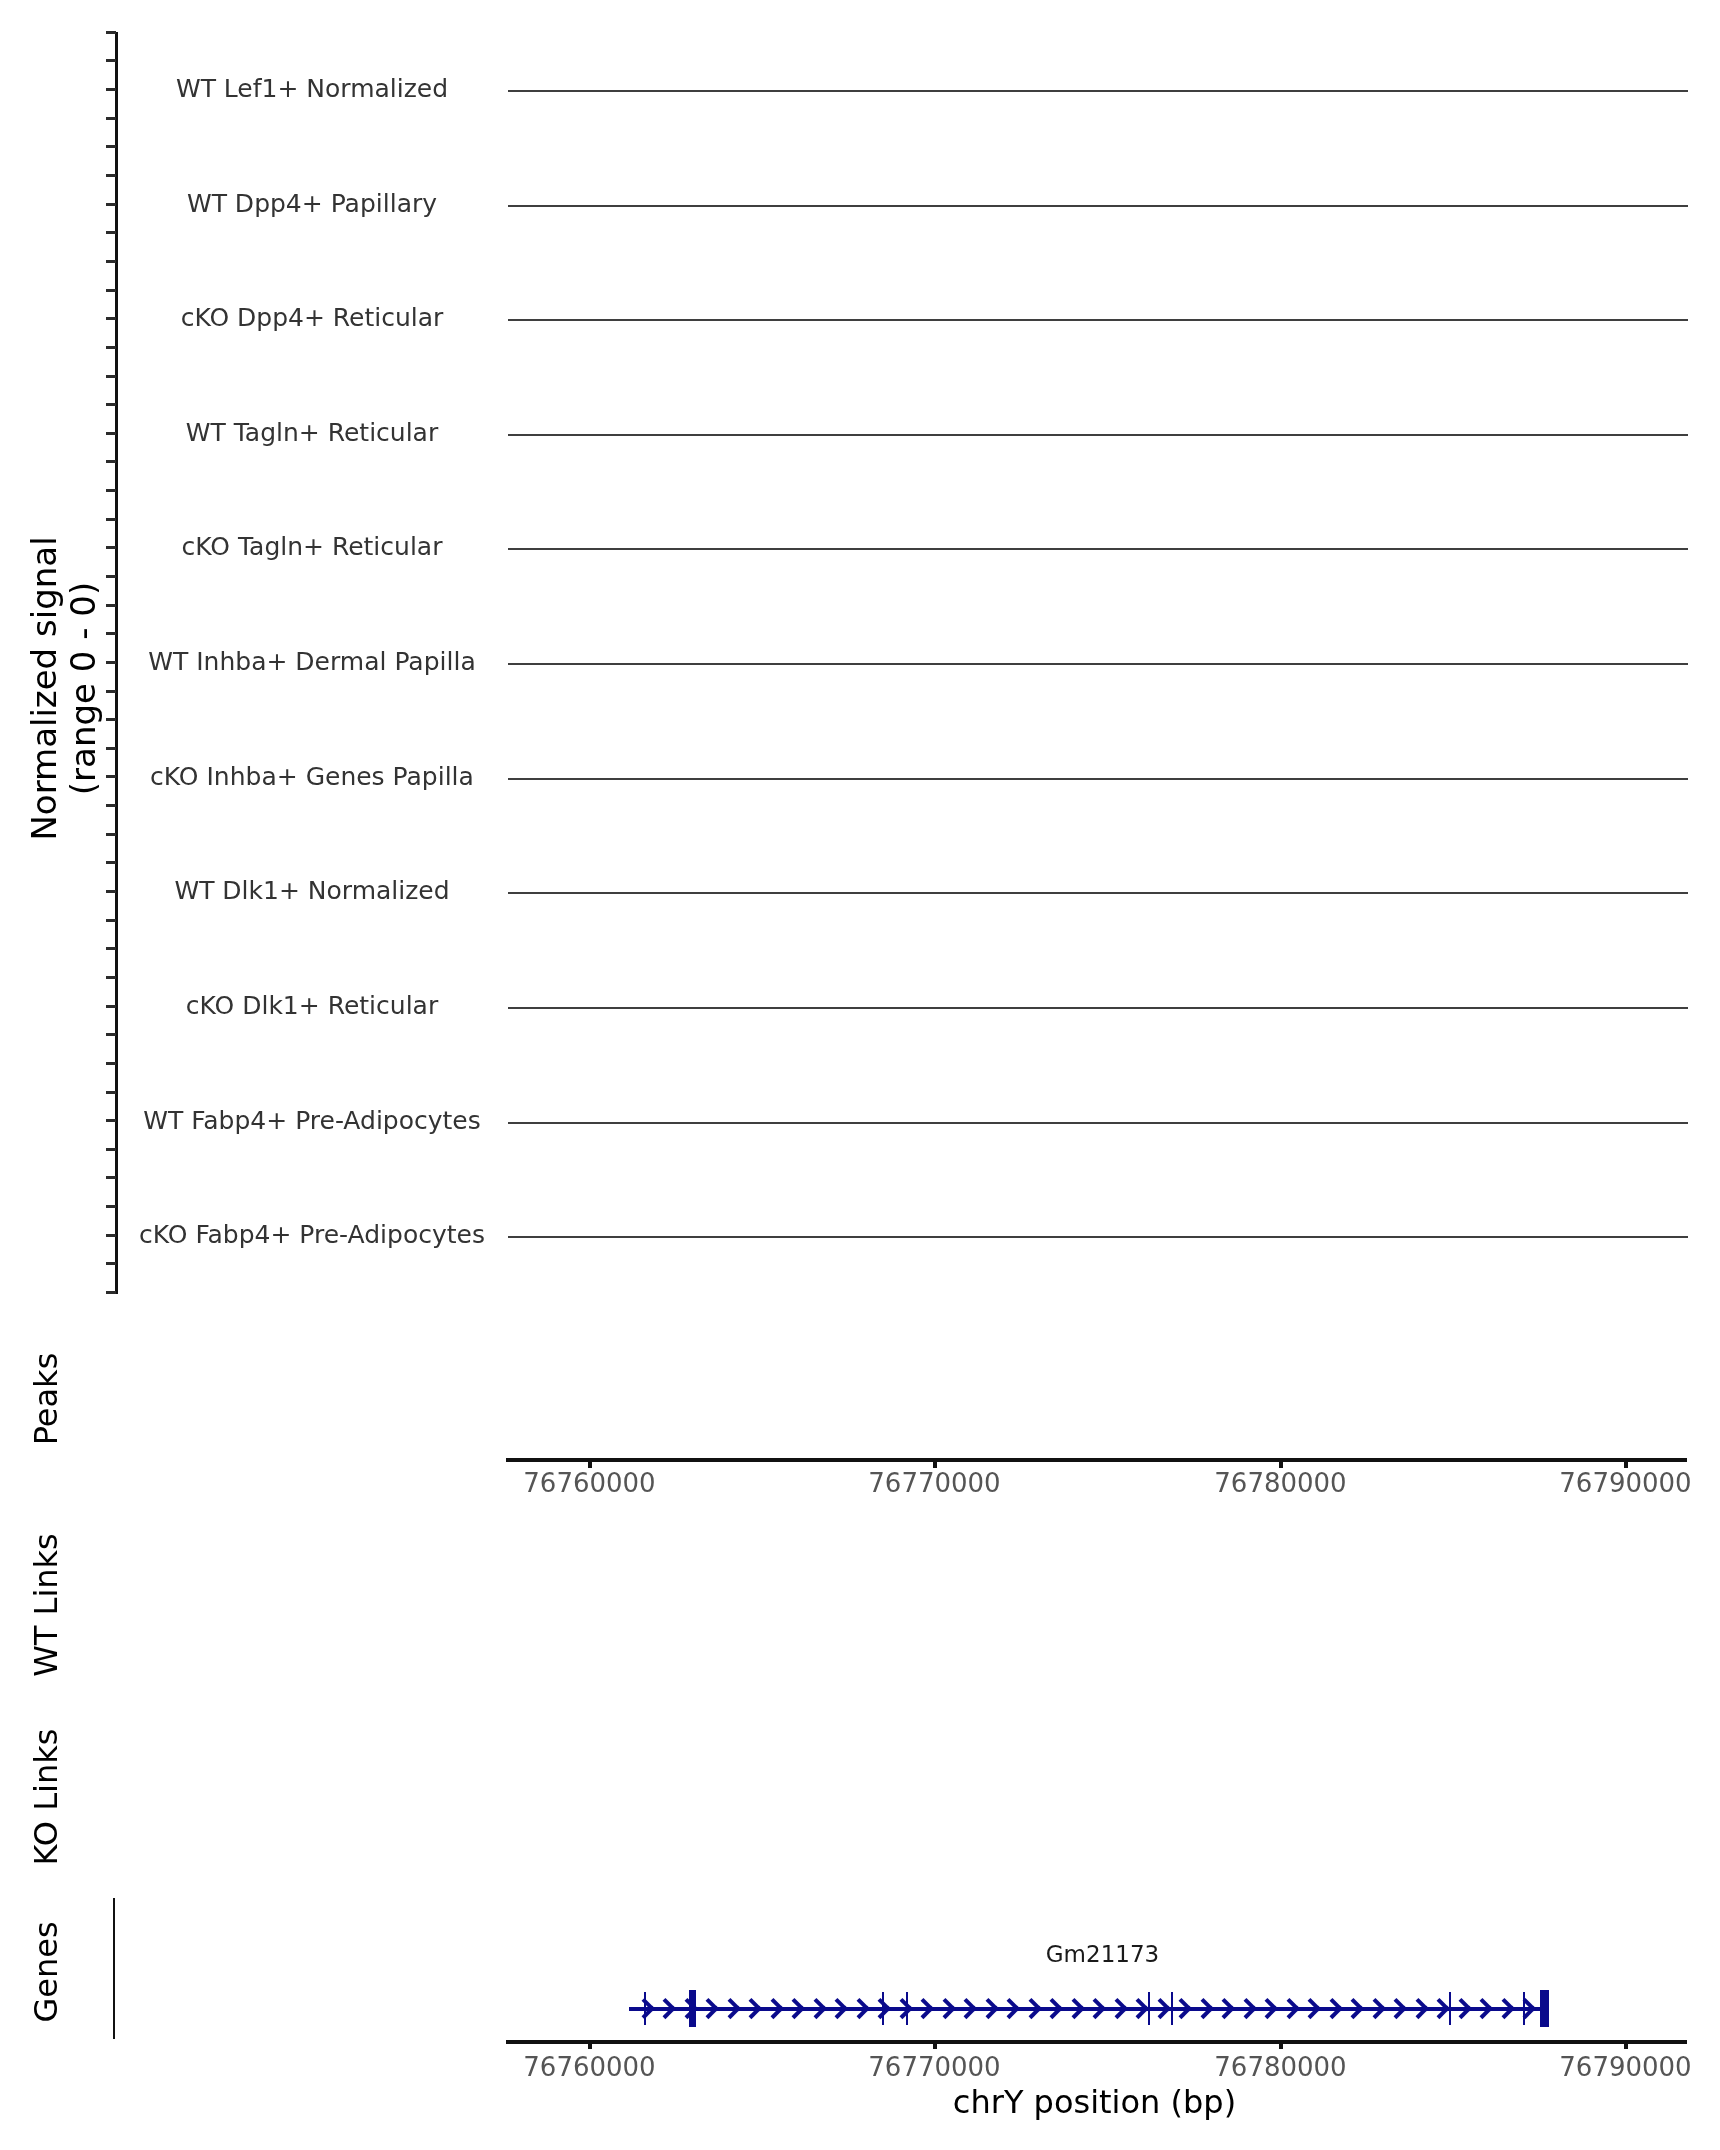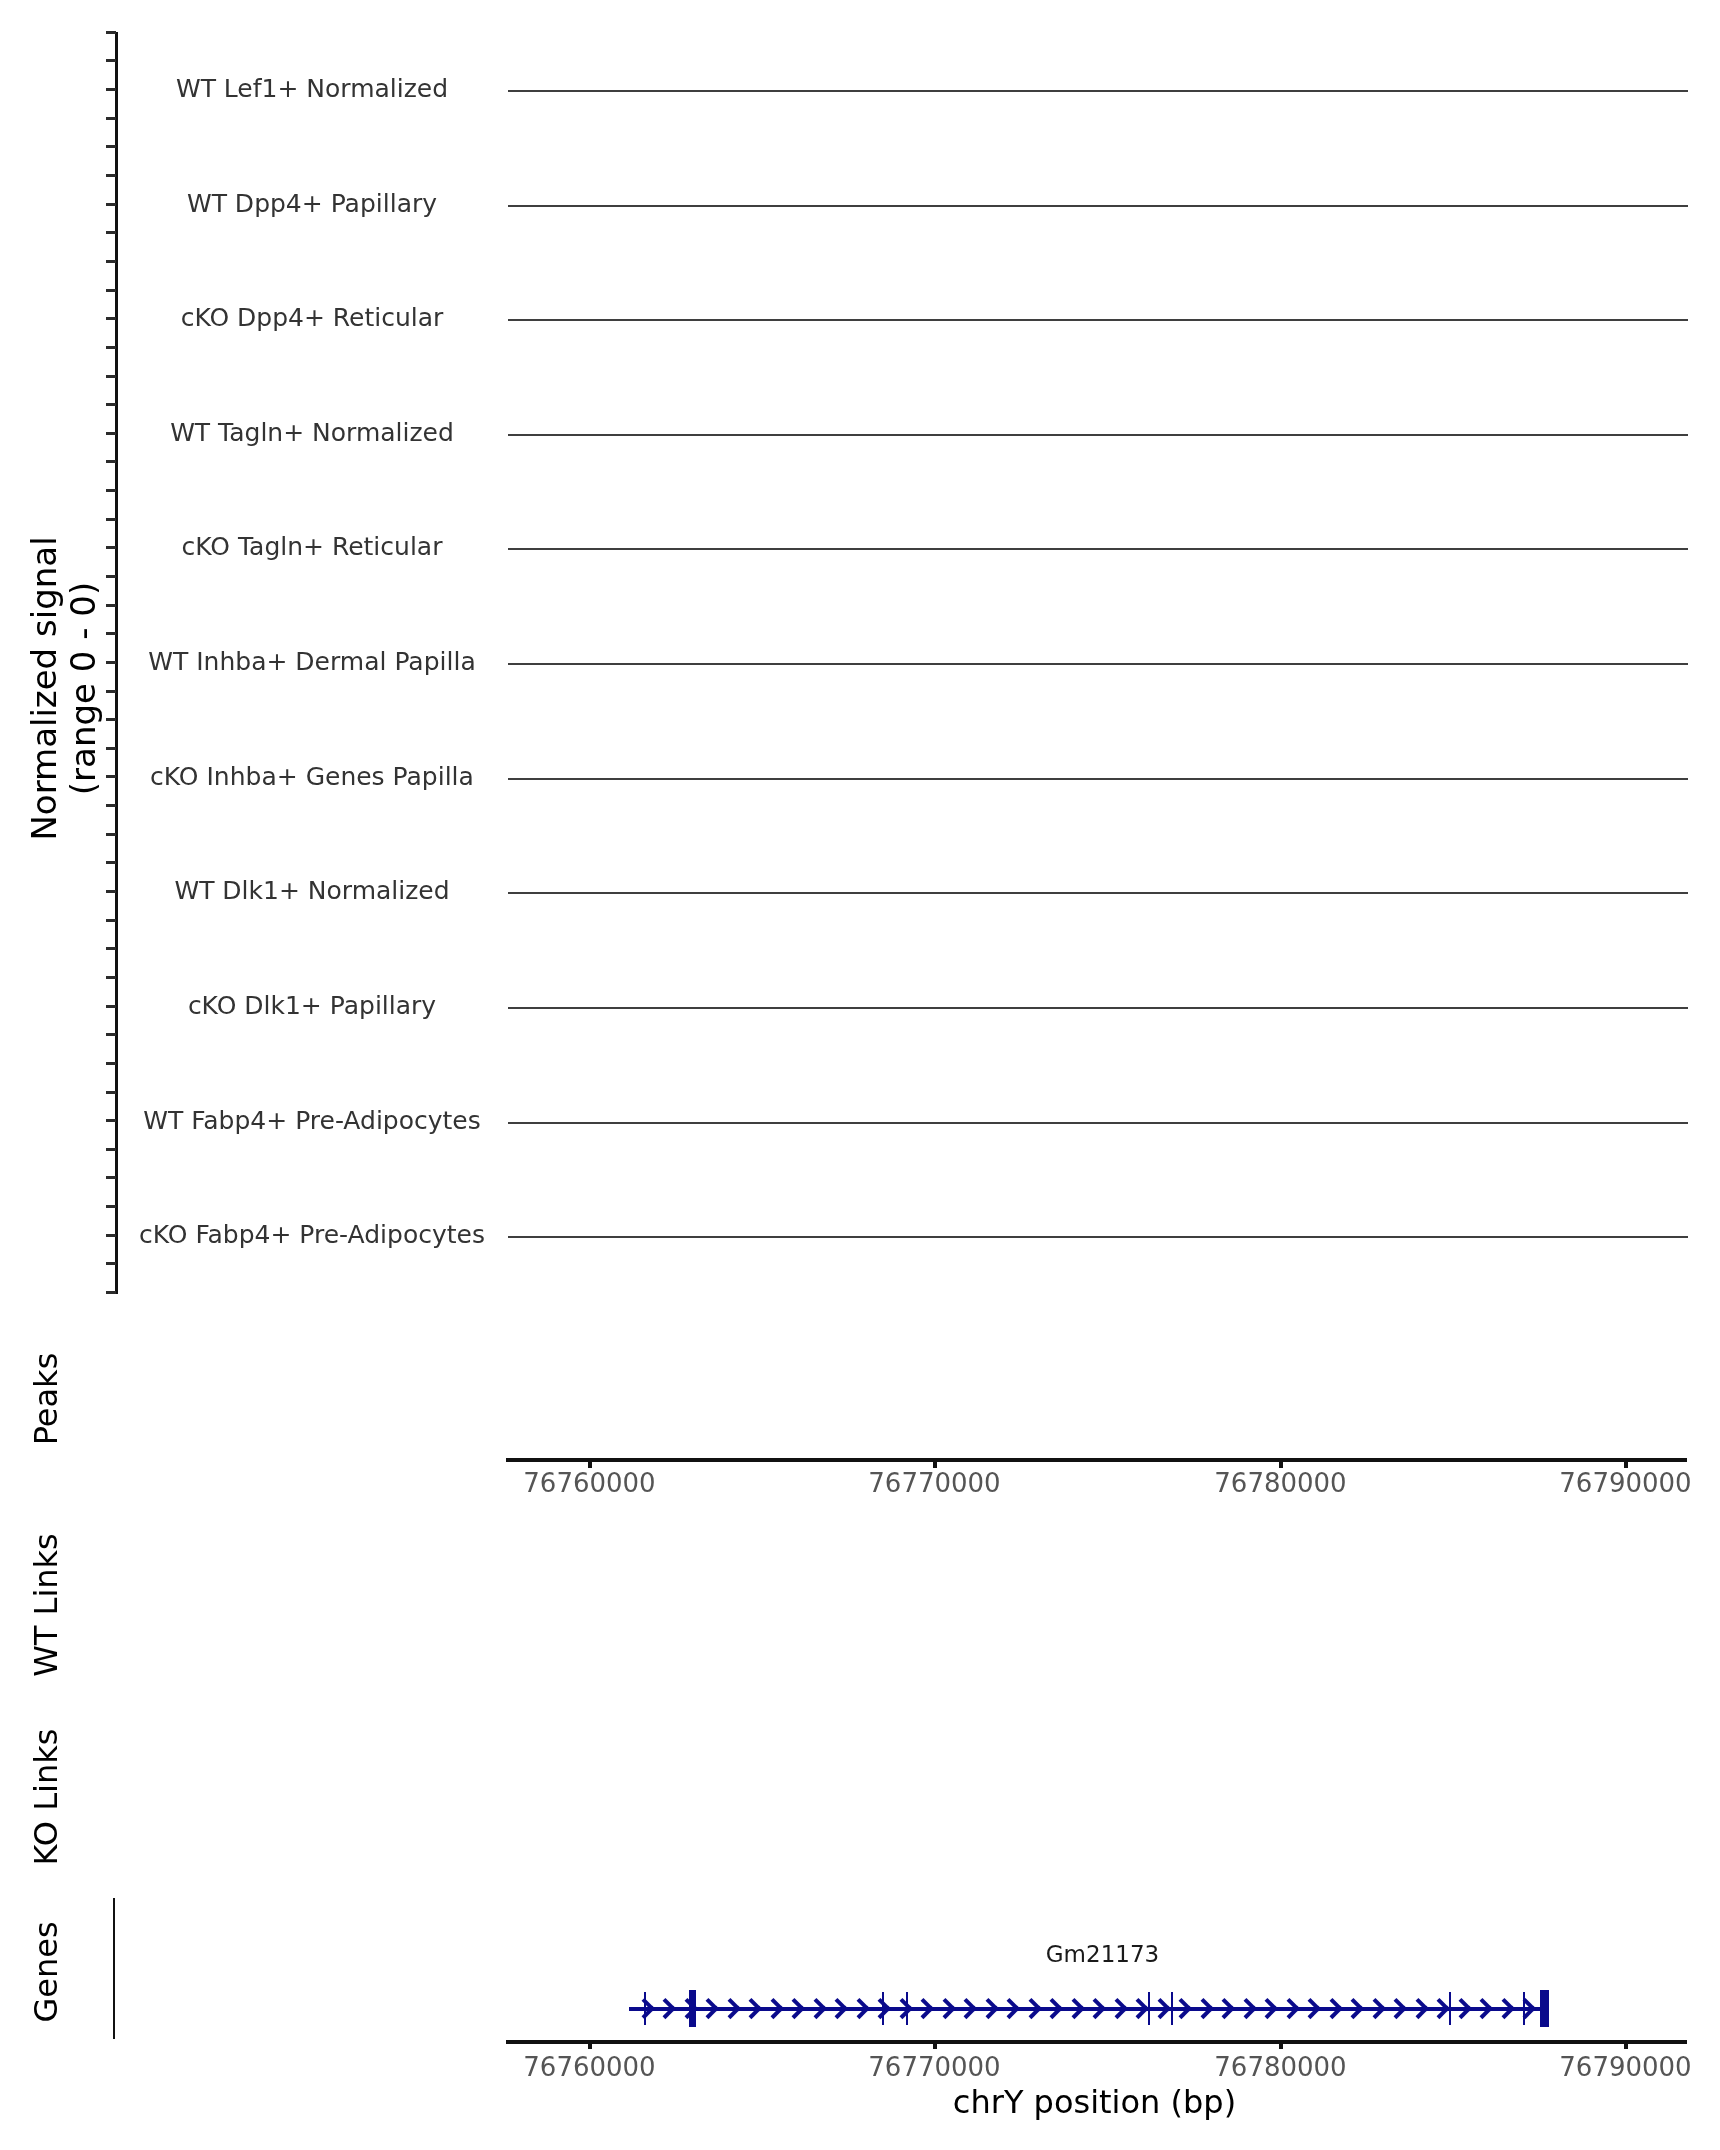--- a/index.html
+++ b/index.html
@@ -62,41 +62,41 @@
   </div>
   <div class="track" style="top:206px">
     <div class="track-label">WT Dpp4+ Papillary</div>
     <div class="track-line"></div>
   </div>
   <div class="track" style="top:320px">
     <div class="track-label">cKO Dpp4+ Reticular</div>
     <div class="track-line"></div>
   </div>
   <div class="track" style="top:435px">
-    <div class="track-label">WT Tagln+ Normalized</div>
+    <div class="track-label">WT Tagln+ Reticular</div>
     <div class="track-line"></div>
   </div>
   <div class="track" style="top:549px">
     <div class="track-label">cKO Tagln+ Reticular</div>
     <div class="track-line"></div>
   </div>
   <div class="track" style="top:664px">
     <div class="track-label">WT Inhba+ Dermal Papilla</div>
     <div class="track-line"></div>
   </div>
   <div class="track" style="top:779px">
     <div class="track-label">cKO Inhba+ Genes Papilla</div>
     <div class="track-line"></div>
   </div>
   <div class="track" style="top:893px">
     <div class="track-label">WT Dlk1+ Normalized</div>
     <div class="track-line"></div>
   </div>
   <div class="track" style="top:1008px">
-    <div class="track-label">cKO Dlk1+ Papillary</div>
+    <div class="track-label">cKO Dlk1+ Reticular</div>
     <div class="track-line"></div>
   </div>
   <div class="track" style="top:1123px">
     <div class="track-label">WT Fabp4+ Pre-Adipocytes</div>
     <div class="track-line"></div>
   </div>
   <div class="track" style="top:1237px">
     <div class="track-label">cKO Fabp4+ Pre-Adipocytes</div>
     <div class="track-line"></div>
   </div>

